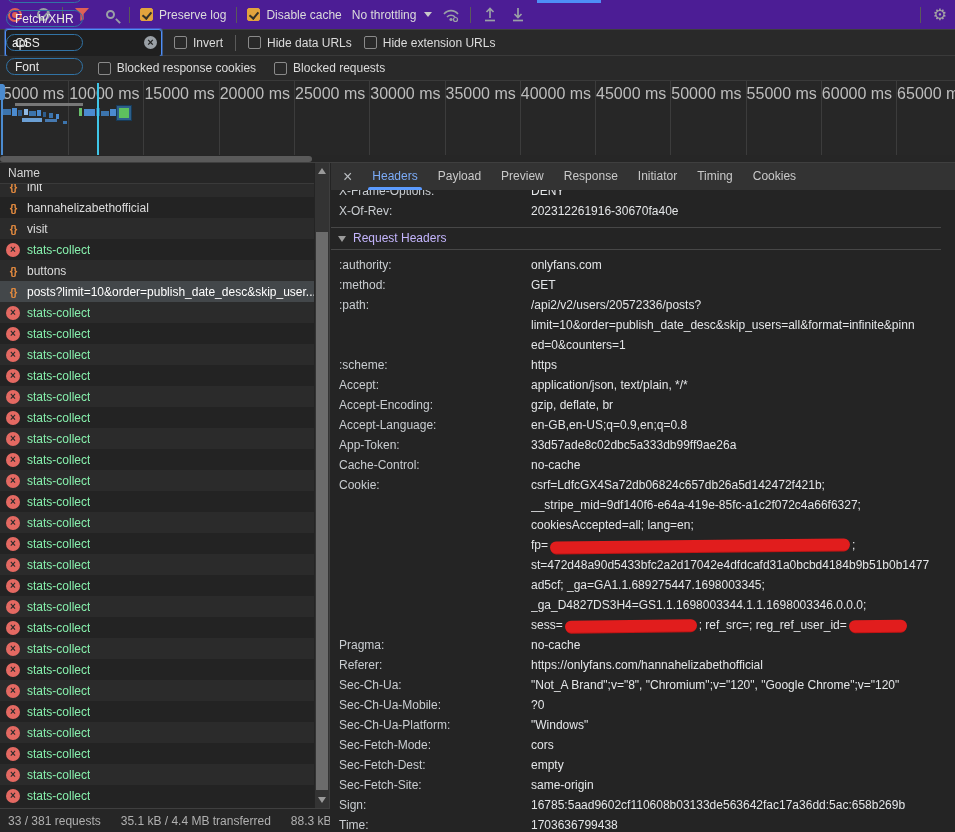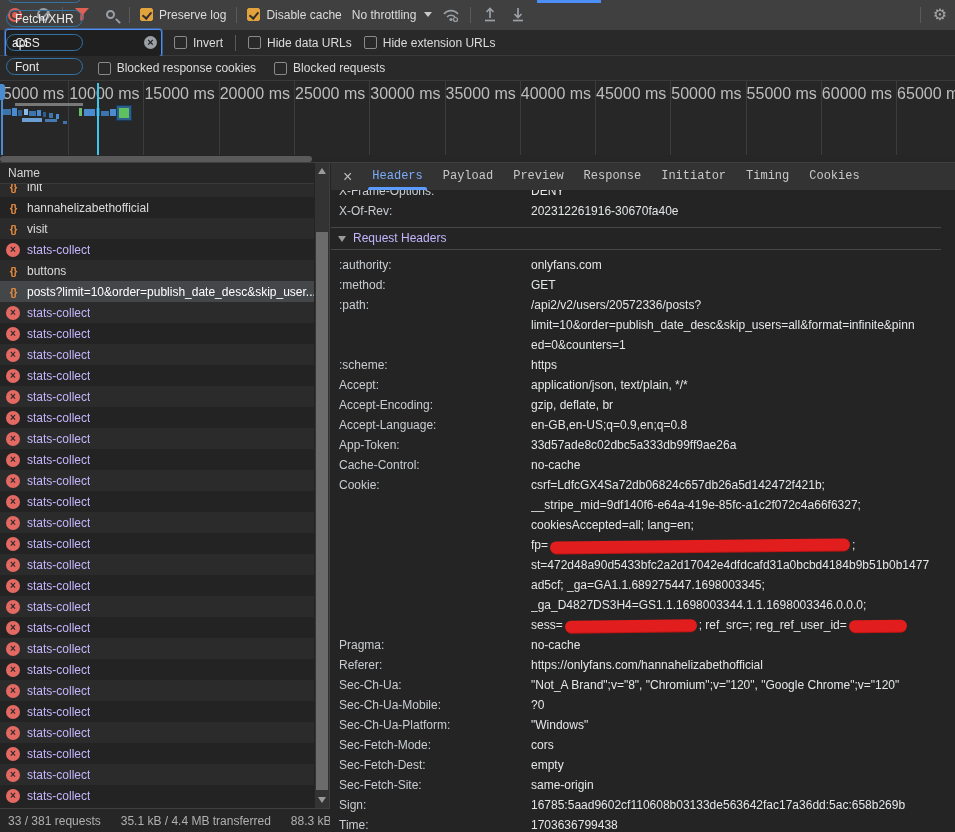--- a/index.html
+++ b/index.html
@@ -4,21 +4,21 @@
 <style>
   * { margin:0; padding:0; box-sizing:border-box; }
   html,body { background:#1a1a1a; }
   .app {
     position:relative; width:955px; height:832px; overflow:hidden;
     background:#242424; font-family:"Liberation Sans", sans-serif;
     font-size:12px; color:#dcdcdc; -webkit-font-smoothing:antialiased;
   }
   
   .toolbar { position:absolute; left:0; top:0; width:955px; height:30px;
-    background:#404040; border-bottom:1px solid #3f3f3f;
+    background:#4c1d95; border-bottom:1px solid #3f3f3f;
     display:flex; align-items:center; gap:10px; padding:0 6px; }
   .tb-sep { width:1px; height:16px; background:#5a5a5a; flex:0 0 1px; }
   .icon-btn { width:18px; height:18px; display:flex; align-items:center; justify-content:center; flex:0 0 auto; }
   .rec-ring { width:14px; height:14px; border:2px solid #e06055; border-radius:50%; display:flex; align-items:center; justify-content:center; }
   .rec-dot { width:6px; height:6px; background:#e06055; border-radius:50%; }
   .no-sign { width:13px; height:13px; border:2px solid #9aa0a6; border-radius:50%; position:relative; }
   .no-sign::after { content:""; position:absolute; left:-1px; top:4.5px; width:13px; height:2px; background:#9aa0a6; transform:rotate(-45deg); }
   .funnel { width:14px; height:13px; background:#e06055; clip-path:polygon(0 0,100% 0,62% 46%,62% 88%,38% 100%,38% 46%); }
   .mag { width:9px; height:9px; border:2px solid #9aa0a6; border-radius:50%; position:relative; }
   .mag::after { content:""; position:absolute; left:7px; top:8px; width:6px; height:2px; background:#9aa0a6; transform:rotate(45deg); }
@@ -65,41 +65,41 @@
   
   .main { position:absolute; left:0; top:163px; width:955px; height:669px; }
   .left { position:absolute; left:0; top:0; width:330px; height:669px; background:#242424; border-right:1px solid #3f3f3f; }
   .name-hdr { position:absolute; left:0; top:0; width:314px; height:21px; line-height:21px; padding-left:8px;
     color:#d5d5d5; border-bottom:1px solid #3a3a3a; background:#262626; }
   .rows { position:absolute; left:0; top:21px; width:314px; height:624px; overflow:hidden; }
   .rows .row { height:21px; display:flex; align-items:center; gap:7px; padding-left:6px; white-space:nowrap; overflow:hidden; }
   .row.shade-a { background:#2b2b2b; } .row.shade-b { background:#232323; }
   .row.selected { background:#43474a; }
   .row .lbl { overflow:hidden; text-overflow:clip; color:#dcdcdc; }
-  .row.error .lbl { color:#c4b5fd; }
+  .row.error .lbl { color:#86efac; }
   .row.selected .lbl { color:#ffffff; }
   .ric { width:14px; height:14px; flex:0 0 14px; display:flex; align-items:center; justify-content:center; }
   .ric.json { color:#e0893f; font-weight:bold; font-size:11px; letter-spacing:-1px; }
   .ric.fail { background:#e46962; border-radius:50%; color:#2b2b2b; font-size:10px; font-weight:bold; line-height:14px; text-align:center; }
   .statusbar { position:absolute; left:0; bottom:0; width:330px; height:24px; background:#262626;
     border-top:1px solid #3f3f3f; display:flex; align-items:center; color:#b0b0b0; padding:0 8px; gap:10px; white-space:nowrap; overflow:hidden; }
   .statusbar .div { width:1px; height:14px; background:#5a5a5a; }
   
   .vtrack { position:absolute; width:14px; background:#333333; }
   .vtrack .arrow-up, .vtrack .arrow-dn { position:absolute; left:3px; width:0; height:0;
     border-left:4px solid transparent; border-right:4px solid transparent; }
   .arrow-up { top:5px; border-bottom:6px solid #9a9a9a; }
   .arrow-dn { bottom:5px; border-top:6px solid #9a9a9a; }
   .vthumb { position:absolute; left:1px; width:12px; background:#6b6b6b; }
   .left-scroll { left:315px; top:0; height:645px; }
   
   .right { position:absolute; left:331px; top:0; width:624px; height:669px; background:#242424; overflow:hidden; }
   .tabbar { position:absolute; left:0; top:0; width:624px; height:27px; background:#333333;
     display:flex; align-items:center; gap:4px; padding:0 6px; }
-  .tab { padding:0 10px; height:27px; line-height:27px; color:#c9c9c9; position:relative; white-space:nowrap;font-family:Liberation Mono, monospace; }
+  .tab { padding:0 10px; height:27px; line-height:27px; color:#c9c9c9; position:relative; white-space:nowrap; }
   .tab.active { color:#7cacf8; }
   .tab.active::after { content:""; position:absolute; left:6px; right:6px; bottom:0; height:3px; background:#5c9bff; border-radius:2px 2px 0 0; }
   .close-x { color:#b9bdc1; font-size:16px; padding:0 6px; }
   .content { position:absolute; left:0; top:27px; width:610px; height:642px; overflow:hidden; }
   .hrow { display:flex; min-height:20px; line-height:20px; padding-left:8px;justify-content:flex-end; }
   .hname { flex:0 0 192px; color:#c9cdd1; white-space:nowrap; }
   .hval { flex:1; color:#e4e6e8; overflow:hidden; }
   .hval .line { white-space:nowrap; height:20px; overflow:hidden; }
   .hrow.clip { margin-top:-9px; }
   .sec-hdr { margin-top:6px; height:23px; line-height:23px; border-top:1px solid #474747; border-bottom:1px solid #474747;

